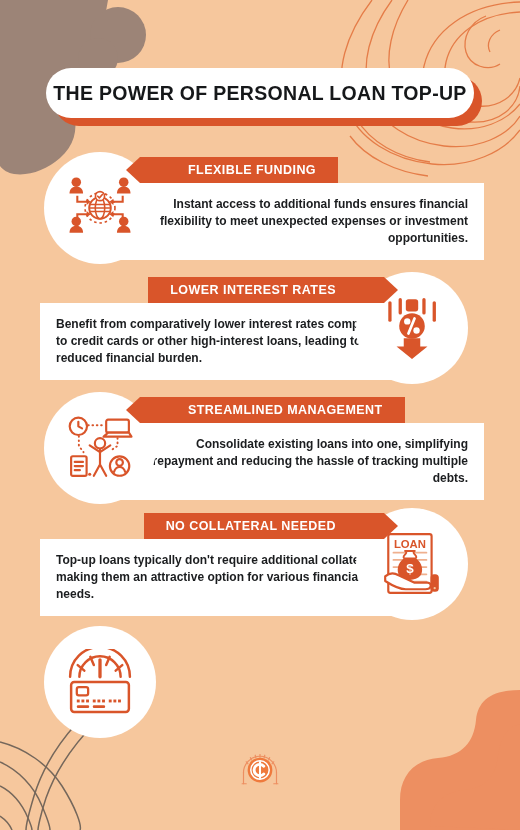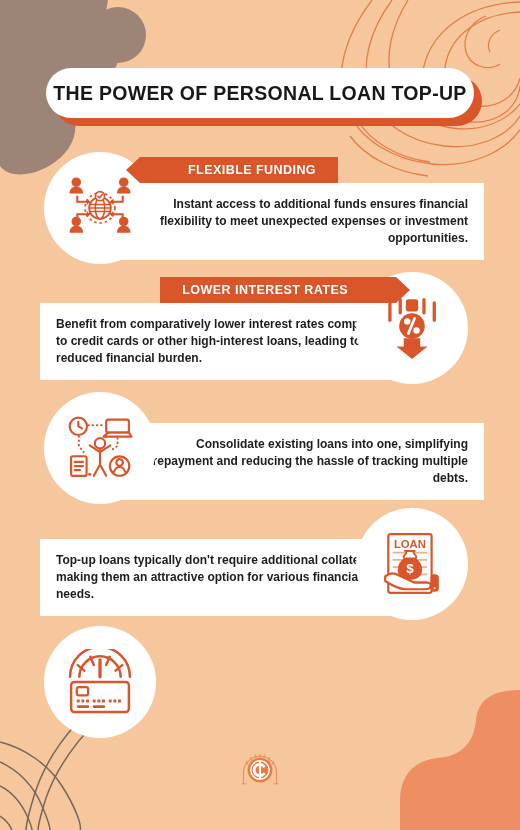--- a/index.html
+++ b/index.html
@@ -115,21 +115,21 @@
     left: 96px;
     padding: 0 22px 0 48px;
     justify-content: center;
     text-align: center;
   }
   .section.left .label-tab::before {
     left: -14px;
     border-right: 14px solid #d9552a;
   }
   .section.right .label-tab {
-    right: 84px;
+    right: 96px;
     padding: 0 48px 0 22px;
   }
   .section.right .label-tab::before {
     right: -14px;
     border-left: 14px solid #d9552a;
   }
 
   
   .body-panel {
     position: absolute;
@@ -358,20 +358,23 @@
           </g>
           <g fill="#d9552a">
             <circle cx="22" cy="57.5" r="1.5"></circle>
           </g>
         </svg>
       </div>
     </div>
     <div class="body-panel">
       <div class="body-text">Consolidate existing loans into one, simplifying repayment and reducing the hassle of tracking multiple debts.</div>
     </div>
+    <div class="label-tab">
+      <span class="tab-text">STREAMLINED MANAGEMENT</span>
+    </div>
   </div>
 
   <div class="section right" style="left:40px; top:508px;">
     <div class="circle">
       <div class="icon-box">
         <svg viewBox="0 0 64 64" xmlns="http://www.w3.org/2000/svg">
 
           <rect x="9" y="3" width="42" height="57" rx="2" fill="#ffffff" stroke="#d9552a" stroke-width="2.1"></rect>
           <text x="30" y="16" font-family="Liberation Sans, sans-serif" font-size="11" font-weight="bold" fill="#d9552a" text-anchor="middle">LOAN</text>
           <g stroke="#efb08e" stroke-width="1.7" stroke-linecap="round">
@@ -392,20 +395,23 @@
 
           <path d="M6,44 C10,40.5 15,40.5 19,43 L34,50 L47,50 C49.5,50 50.5,52 50,53.8
                    C49.4,55.8 47.5,56.5 45,56.5 L26,56.5 C20,56.5 13,53 6,48.5 Z" fill="#ffffff" stroke="#d9552a" stroke-width="2.1" stroke-linejoin="round"></path>
           <rect x="50" y="42" width="8" height="17" rx="3.4" fill="#d9552a"></rect>
           <circle cx="54" cy="55.5" r="1.1" fill="#f6c79d"></circle>
         </svg>
       </div>
     </div>
     <div class="body-panel">
       <div class="body-text">Top-up loans typically don't require additional collateral, making them an attractive option for various financial needs.</div>
+    </div>
+    <div class="label-tab">
+      <span class="tab-text">NO COLLATERAL NEEDED</span>
     </div>
   </div>
 
   <div class="section left" style="left:44px; top:626px;">
     <div class="circle">
       <div class="icon-box">
         <svg viewBox="0 0 64 64" xmlns="http://www.w3.org/2000/svg">
           <g fill="none" stroke="#d9552a" stroke-width="2.4" stroke-linecap="round" stroke-linejoin="round">
 
             <path d="M3,27 A29,29 0 0 1 61,27"></path>

